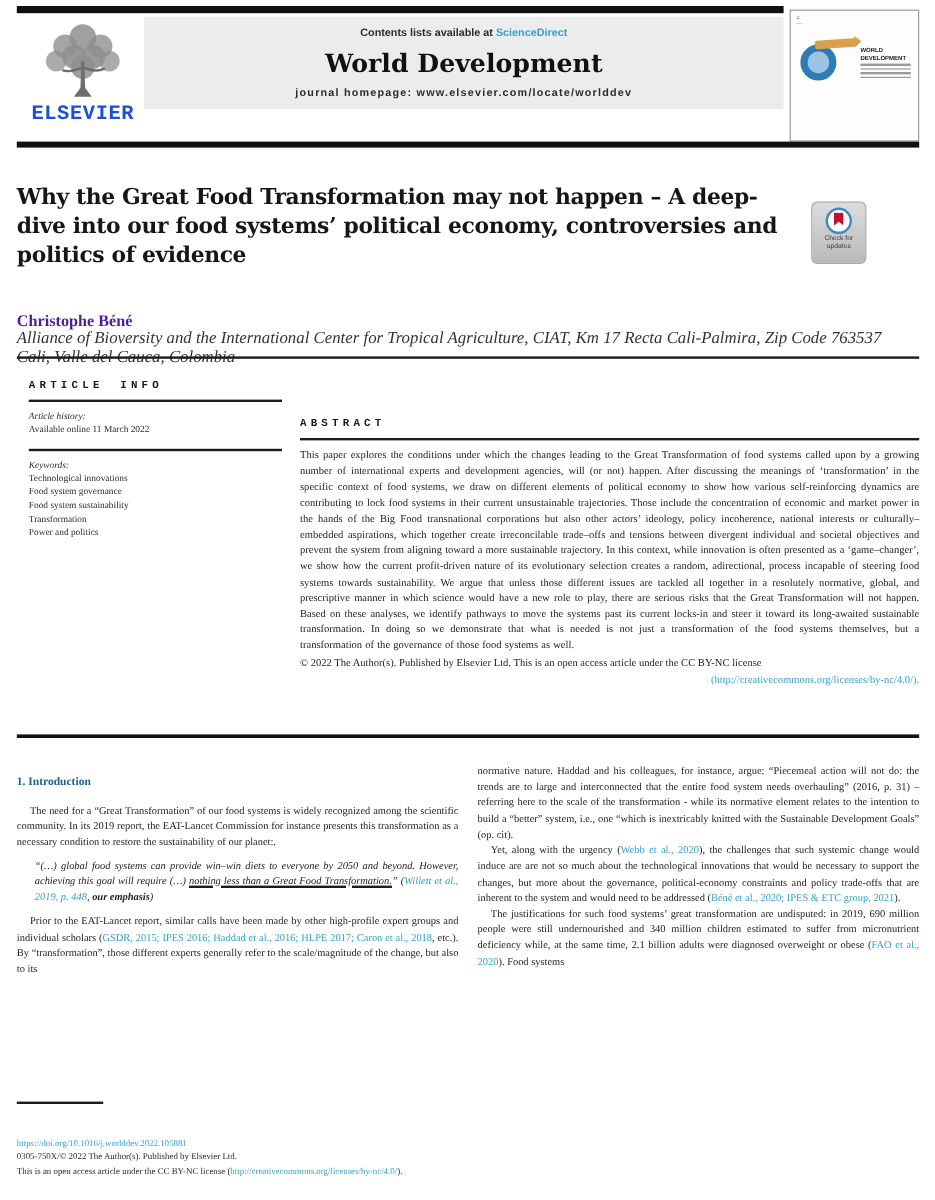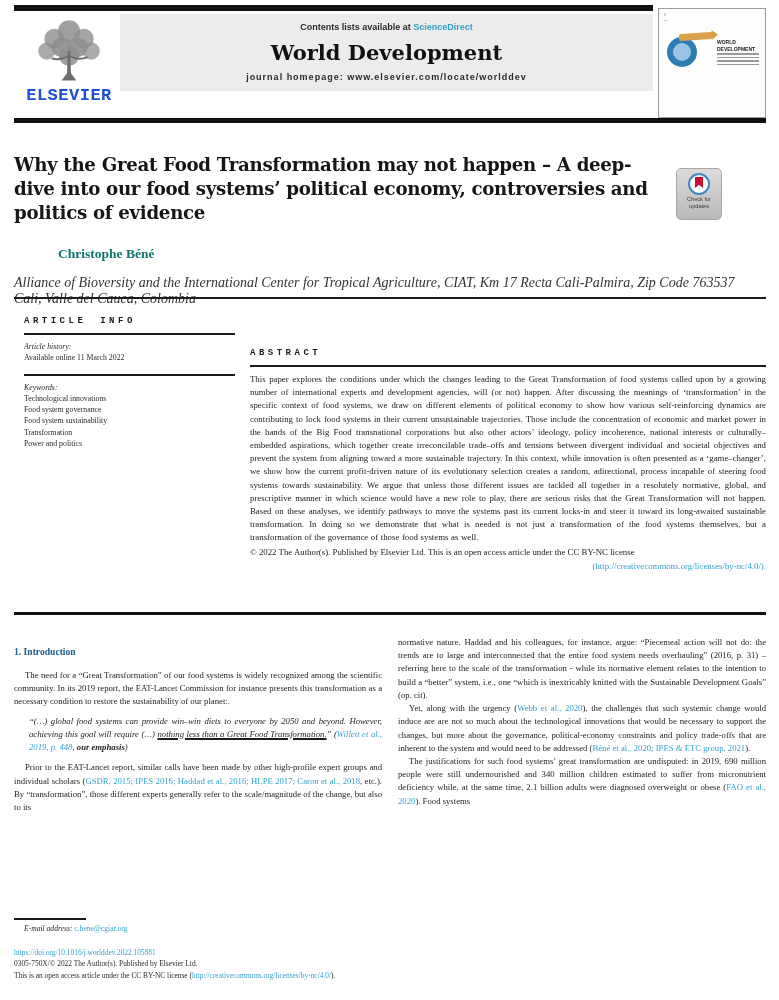--- a/index.html
+++ b/index.html
@@ -40,21 +40,21 @@
   .paper-title{left:14px;top:153px;width:650px;font-family:"DejaVu Serif",serif;
                font-weight:bold;font-size:18.2px;line-height:1.32;color:#161616;letter-spacing:-.3px;}
   .check-badge{left:676px;top:168px;width:46px;height:52px;border-radius:5px;
                background:linear-gradient(#dcdcdc,#b9b9b9);border:1px solid #a8a8a8;
                box-sizing:border-box;text-align:center;cursor:pointer;}
   .badge-circle{width:22px;height:22px;border-radius:50%;background:#fff;border:2px solid #3f88c5;
                margin:4px auto 1px auto;position:relative;box-sizing:border-box;}
   .badge-bookmark{position:absolute;left:5px;top:2px;width:8px;height:11px;background:#c8102e;
                clip-path:polygon(0 0,100% 0,100% 100%,50% 70%,0 100%);}
   .badge-text{font-family:"Liberation Sans",sans-serif;font-size:5.6px;color:#3a3a3a;line-height:1.25;}
-  .author-name{left:14px;top:246px;font-size:13.5px;font-weight:600;color:#0f766e;margin-left:44px;}
+  .author-name{left:14px;top:260px;font-size:13.5px;font-weight:600;color:#4c1d95;}
   .affiliation{left:14px;top:275px;width:740px;font-size:14px;font-style:italic;color:#333;}
   .rule-thin{left:14px;top:297px;width:752px;height:2px;background:#1c1c1c;}
 
   
   .col-heading{font-weight:bold;font-size:9px;letter-spacing:3.5px;word-spacing:5px;color:#1b1b1b;font-family:Liberation Mono, monospace;}
   .hr2{height:2px;background:#1c1c1c;margin:7px 0 6px 0;}
   .info-col{left:24px;top:316px;width:211px;}
   .info-label{font-style:italic;font-size:7.8px;color:#2a2a2a;line-height:1.45;}
   .info-line{font-size:7.8px;color:#2a2a2a;line-height:1.45;}
   .abs-col{left:250px;top:316px;width:516px;margin-top:32px;}
@@ -173,20 +173,19 @@
   </div>
   <div class="bcol">
     <p class="para">normative nature. Haddad and his colleagues, for instance, argue: “Piecemeal action will not do: the trends are to large and interconnected that the entire food system needs overhauling” (2016, p. 31) –referring here to the scale of the transformation - while its normative element relates to the intention to build a “better” system, i.e., one “which is inextricably knitted with the Sustainable Development Goals” (op. cit).</p>
     <p class="para indent"><span>Yet, along with the urgency (</span><span class="seg-link">Webb et al., 2020</span><span>), the challenges that such systemic change would induce are are not so much about the technological innovations that would be necessary to support the changes, but more about the governance, political-economy constraints and policy trade-offs that are inherent to the system and would need to be addressed (</span><span class="seg-link">Béné et al., 2020; IPES &amp; ETC group, 2021</span><span>).</span></p>
     <p class="para indent"><span>The justifications for such food systems’ great transformation are undisputed: in 2019, 690 million people were still undernourished and 340 million children estimated to suffer from micronutrient deficiency while, at the same time, 2.1 billion adults were diagnosed overweight or obese (</span><span class="seg-link">FAO et al., 2020</span><span>). Food systems</span></p>
   </div>
 </div>
 
 <div class="abs footnote">
   <div class="footnote-rule"></div>
-  <div class="footnote-text"><span class="seg-i">E-mail address: </span><span class="seg-link">c.bene@cgiar.org</span></div>
 </div>
 
 <div class="abs page-footer">
   <div><a class="plainlink">https://doi.org/10.1016/j.worlddev.2022.105881</a></div>
   <div>0305-750X/© 2022 The Author(s). Published by Elsevier Ltd.</div>
   <div><span>This is an open access article under the CC BY-NC license (</span><span class="seg-link">http://creativecommons.org/licenses/by-nc/4.0/</span><span>).</span></div>
 </div>
 
 </body></html>

